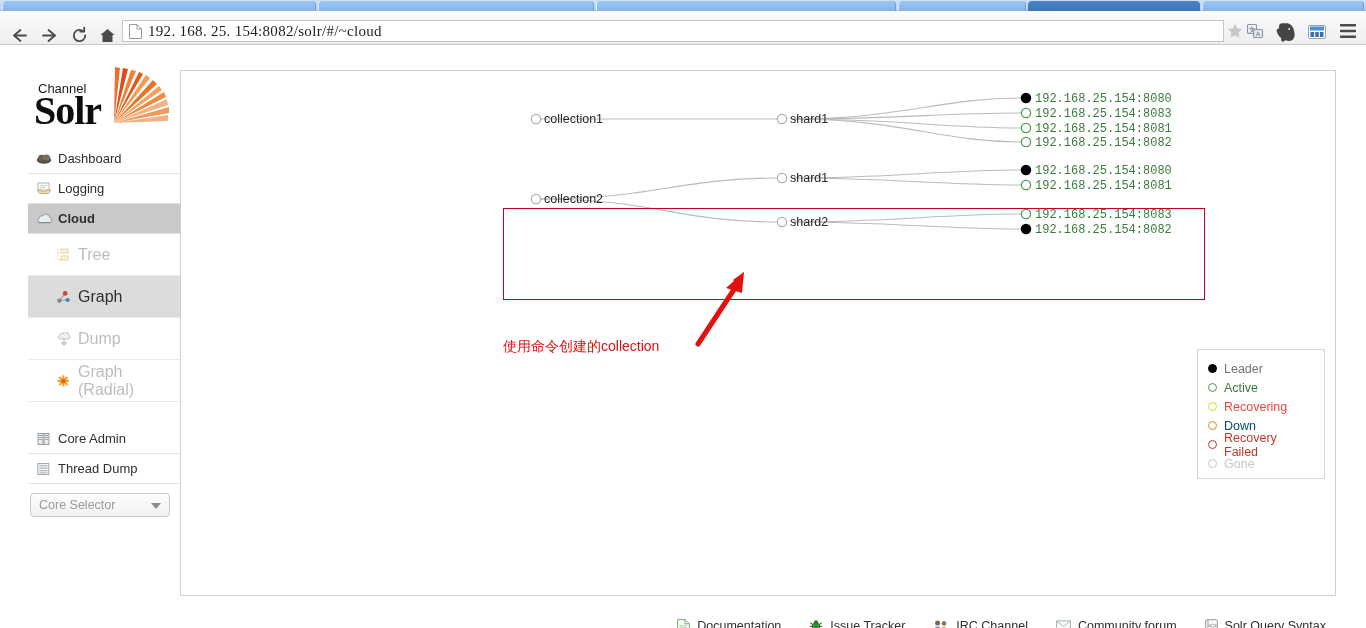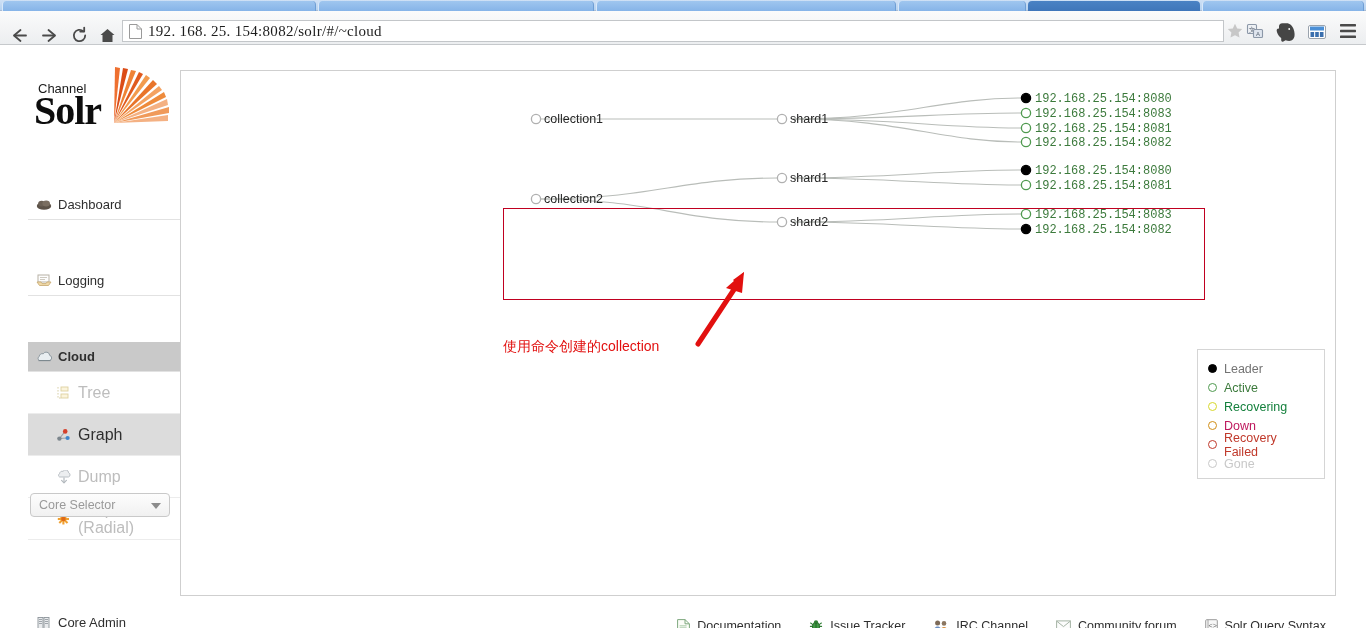--- a/index.html
+++ b/index.html
@@ -73,21 +73,21 @@
     letter-spacing: -1px; line-height: 40px;
   }
   #logo-sun { position: absolute; left: 78px; top: -4px; }
 
   #nav { position: absolute; left: 28px; top: 98px; width: 152px; }
   .nav-item {
     position: relative; height: 30px;
     display: flex; align-items: center;
     border-bottom: 1px solid #e2e2e2;
     font-size: 13px; color: #2f2f2f;
-    padding-left: 8px; cursor: pointer; margin-top: 46px;
+    padding-left: 8px; cursor: pointer;
   }
   .nav-item .nav-ico { width: 22px; flex: 0 0 22px; display:flex; align-items:center; }
   .nav-item.active { background: #c9c9c9; font-weight: bold; width: 152px; }
   .nav-sub {
     position: relative; height: 42px;
     display: flex; align-items: center;
     border-bottom: 1px solid #ececec;
     font-size: 16px; color: #bdbdbd;
     padding-left: 28px; cursor: pointer;
   }
@@ -463,25 +463,25 @@
       <div class="legend-row">
         <span class="legend-dot" style="background:#000;border:1px solid #000;"></span>
         <span style="color:#737373">Leader</span>
       </div>
       <div class="legend-row">
         <span class="legend-dot" style="background:transparent;border:1.4px solid #4f9a4f;"></span>
         <span style="color:#3c7a3c">Active</span>
       </div>
       <div class="legend-row">
         <span class="legend-dot" style="background:transparent;border:1.4px solid #d7d72a;"></span>
-        <span style="color:#15803d">Recovering</span>
+        <span style="color:#ef4444">Recovering</span>
       </div>
       <div class="legend-row">
         <span class="legend-dot" style="background:transparent;border:1.4px solid #d18e16;"></span>
-        <span style="color:#be185d">Down</span>
+        <span style="color:#0c4a6e">Down</span>
       </div>
       <div class="legend-row">
         <span class="legend-dot" style="background:transparent;border:1.4px solid #c0392b;"></span>
         <span style="color:#c0392b">Recovery Failed</span>
       </div>
       <div class="legend-row">
         <span class="legend-dot" style="background:transparent;border:1.4px solid #c8c8c8;"></span>
         <span style="color:#c8c8c8">Gone</span>
       </div>
     </div>

